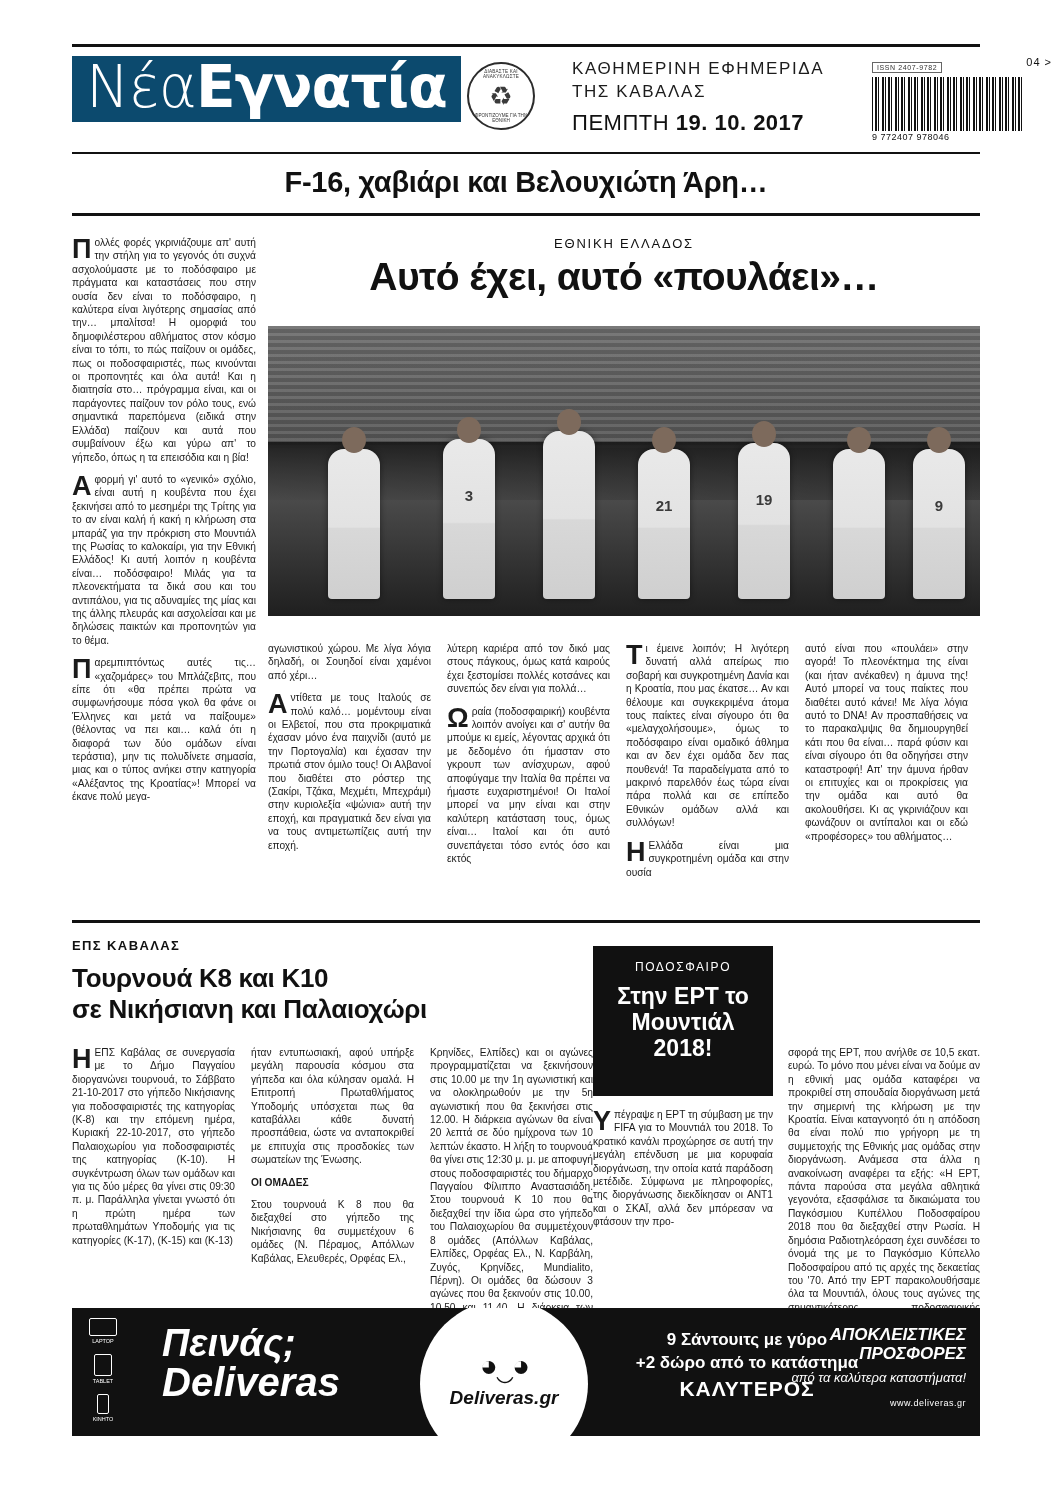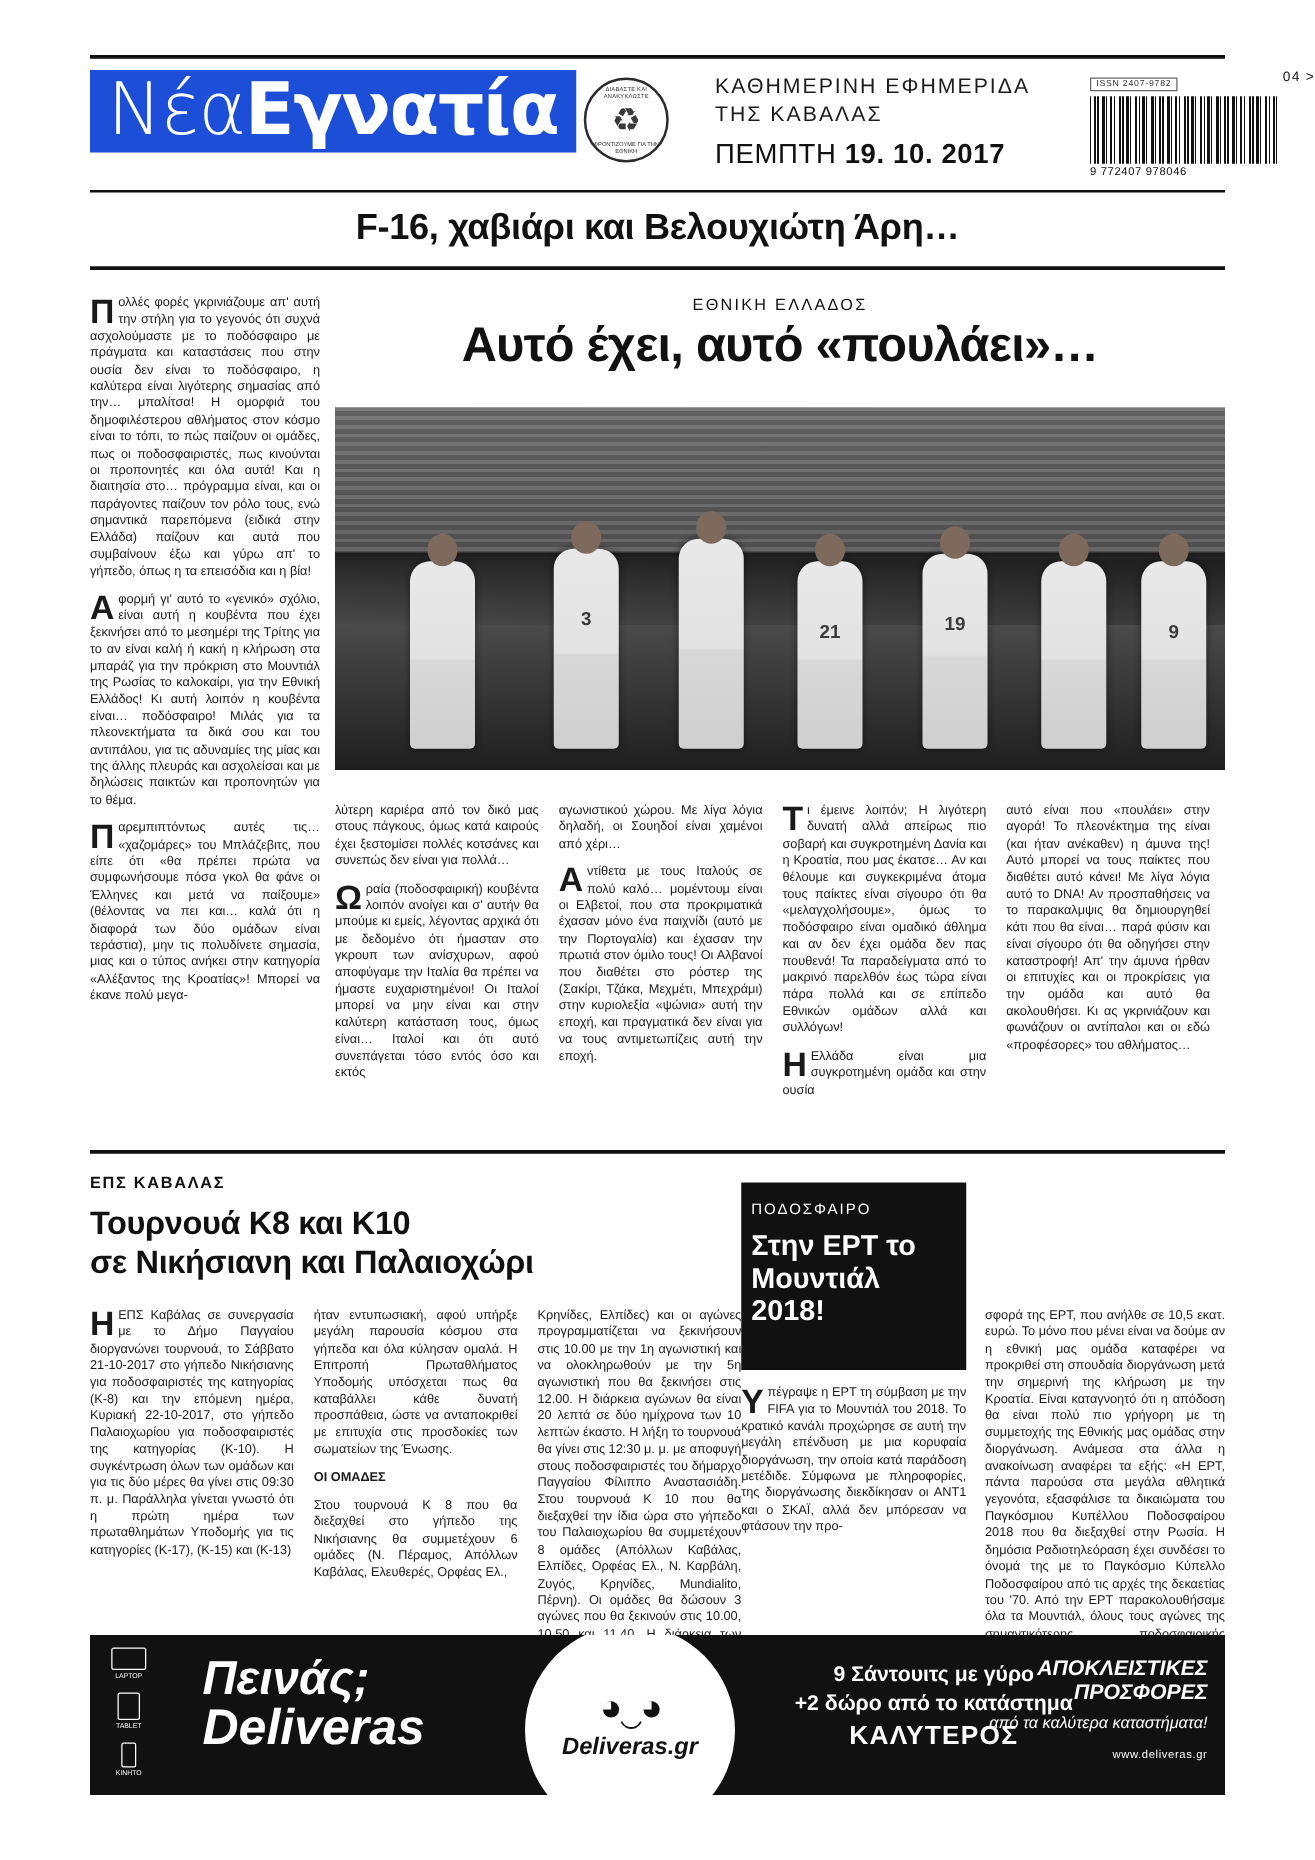--- a/index.html
+++ b/index.html
@@ -32,21 +32,21 @@
   .rule-top {
     position: absolute;
     left: 72px; top: 44px;
     width: 908px;
     height: 3px;
     background: #111;
   }
   .logo-box {
     position: absolute;
     left: 0px; top: 16px;
-    background: #1d4ed8;
+    background: #0c4a6e;
     color: #fff;
     padding: 2px 14px 6px 14px;
     line-height: 1;
   }
   .logo-text {
     font-family: "DejaVu Sans", sans-serif;
     font-size: 58px;
     letter-spacing: -1px;
     white-space: nowrap;
   }
@@ -322,21 +322,21 @@
     font-weight: 700;
     margin: 0 0 2px 0;
   }
   .promo {
     position: absolute;
     left: 521px; top: 8px;
     width: 180px;
     height: 150px;
     background: #111;
     color: #fff;
-    text-align: left;
+    text-align: center;
     padding: 14px 8px 10px 8px;
     box-sizing: border-box;
   }
   .promo .p-kicker {
     font-size: 12px;
     letter-spacing: 1.6px;
     margin-bottom: 10px;
     font-weight: 400;
   }
   .promo .p-title {
@@ -511,26 +511,26 @@
         </div>
       <div class="player" style="left:645px; height:150px;">
           <div class="head"></div>
           <div class="num">9</div>
         </div>
     </div>
 
 
     <div class="cols-4">
       <div class="body-text">
+        <p>αγωνιστικού χώρου. Με λίγα λόγια δηλαδή, οι Σουηδοί είναι χαμένοι από χέρι…</p>
+        <p class="dropcap">Αντίθετα με τους Ιταλούς σε πολύ καλό… μομέντουμ είναι οι Ελβετοί, που στα προκριματικά έχασαν μόνο ένα παιχνίδι (αυτό με την Πορτογαλία) και έχασαν την πρωτιά στον όμιλο τους! Οι Αλβανοί που διαθέτει στο ρόστερ της (Σακίρι, Τζάκα, Μεχμέτι, Μπεχράμι) στην κυριολεξία «ψώνια» αυτή την εποχή, και πραγματικά δεν είναι για να τους αντιμετωπίζεις αυτή την εποχή.</p>
+      </div>
+      <div class="body-text">
         <p>λύτερη καριέρα από τον δικό μας στους πάγκους, όμως κατά καιρούς έχει ξεστομίσει πολλές κοτσάνες και συνεπώς δεν είναι για πολλά…</p>
         <p class="dropcap">Ωραία (ποδοσφαιρική) κουβέντα λοιπόν ανοίγει και σ' αυτήν θα μπούμε κι εμείς, λέγοντας αρχικά ότι με δεδομένο ότι ήμασταν στο γκρουπ των ανίσχυρων, αφού αποφύγαμε την Ιταλία θα πρέπει να ήμαστε ευχαριστημένοι! Οι Ιταλοί μπορεί να μην είναι και στην καλύτερη κατάσταση τους, όμως είναι… Ιταλοί και ότι αυτό συνεπάγεται τόσο εντός όσο και εκτός</p>
-      </div>
-      <div class="body-text">
-        <p>αγωνιστικού χώρου. Με λίγα λόγια δηλαδή, οι Σουηδοί είναι χαμένοι από χέρι…</p>
-        <p class="dropcap">Αντίθετα με τους Ιταλούς σε πολύ καλό… μομέντουμ είναι οι Ελβετοί, που στα προκριματικά έχασαν μόνο ένα παιχνίδι (αυτό με την Πορτογαλία) και έχασαν την πρωτιά στον όμιλο τους! Οι Αλβανοί που διαθέτει στο ρόστερ της (Σακίρι, Τζάκα, Μεχμέτι, Μπεχράμι) στην κυριολεξία «ψώνια» αυτή την εποχή, και πραγματικά δεν είναι για να τους αντιμετωπίζεις αυτή την εποχή.</p>
       </div>
       <div class="body-text">
         <p class="dropcap">Τι έμεινε λοιπόν; Η λιγότερη δυνατή αλλά απείρως πιο σοβαρή και συγκροτημένη Δανία και η Κροατία, που μας έκατσε… Αν και θέλουμε και συγκεκριμένα άτομα τους παίκτες είναι σίγουρο ότι θα «μελαγχολήσουμε», όμως το ποδόσφαιρο είναι ομαδικό άθλημα και αν δεν έχει ομάδα δεν πας πουθενά! Τα παραδείγματα από το μακρινό παρελθόν έως τώρα είναι πάρα πολλά και σε επίπεδο Εθνικών ομάδων αλλά και συλλόγων!</p>
         <p class="dropcap">Η Ελλάδα είναι μια συγκροτημένη ομάδα και στην ουσία</p>
       </div>
       <div class="body-text">
         <p>αυτό είναι που «πουλάει» στην αγορά! Το πλεονέκτημα της είναι (και ήταν ανέκαθεν) η άμυνα της! Αυτό μπορεί να τους παίκτες που διαθέτει αυτό κάνει! Με λίγα λόγια αυτό το DNA! Αν προσπαθήσεις να το παρακαλμψις θα δημιουργηθεί κάτι που θα είναι… παρά φύσιν και είναι σίγουρο ότι θα οδηγήσει στην καταστροφή! Απ' την άμυνα ήρθαν οι επιτυχίες και οι προκρίσεις για την ομάδα και αυτό θα ακολουθήσει. Κι ας γκρινιάζουν και φωνάζουν οι αντίπαλοι και οι εδώ «προφέσορες» του αθλήματος…</p>
       </div>
     </div>
   </div>

